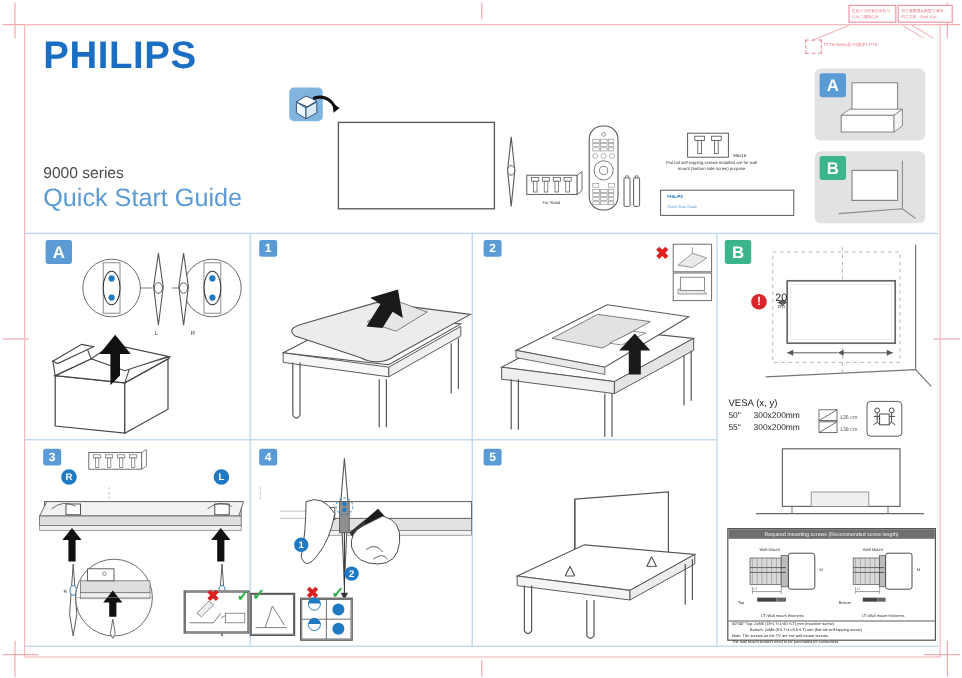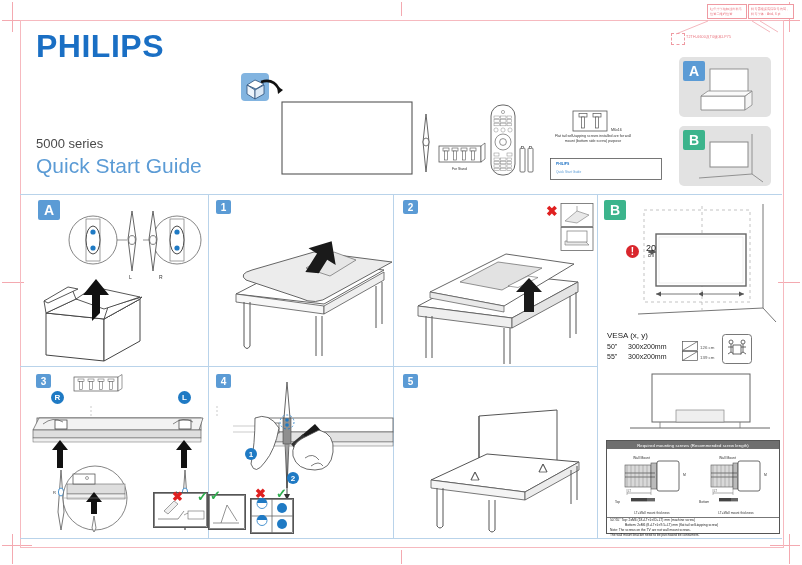--- a/index.html
+++ b/index.html
@@ -93,21 +93,21 @@
   <div class="crop-h" style="left:770px;top:545px;width:30px;"></div>
 
   <div class="crop-h" style="left:2px;top:282px;width:22px;"></div>
   <div class="crop-h" style="left:778px;top:282px;width:22px;"></div>
   <div class="crop-v" style="left:401px;top:2px;height:14px;"></div>
   <div class="crop-v" style="left:401px;top:550px;height:14px;"></div>
 
   <div class="bleed" style="left:20px;top:20px;width:762px;height:526px;"></div>
 
   <div class="philips">PHILIPS</div>
-  <div class="series">5000 series</div>
+  <div class="series">9000 series</div>
   <div class="qsg">Quick Start Guide</div>
 
   <div class="lineart" style="left:240px;top:72px;">
     <svg width="44" height="36" viewBox="0 0 44 36">
       <rect x="1" y="1" width="28" height="28" rx="4" fill="#82b4e0"></rect>
       <path d="M7 13 l8 -5 l9 4 l-8 5 z" fill="#fff" stroke="#2b4f78" stroke-width="0.8"></path>
       <path d="M7 13 v9 l8 5 v-9 z" fill="#eef4fb" stroke="#2b4f78" stroke-width="0.8"></path>
       <path d="M15 18 v9 l9 -5 v-9 z" fill="#dbe8f5" stroke="#2b4f78" stroke-width="0.8"></path>
       <path d="M21 10 q12 -4 18 7" stroke="#111" stroke-width="2.6" fill="none"></path>
       <path d="M43 18 l-6 -4 l1 8 z" fill="#111"></path>

